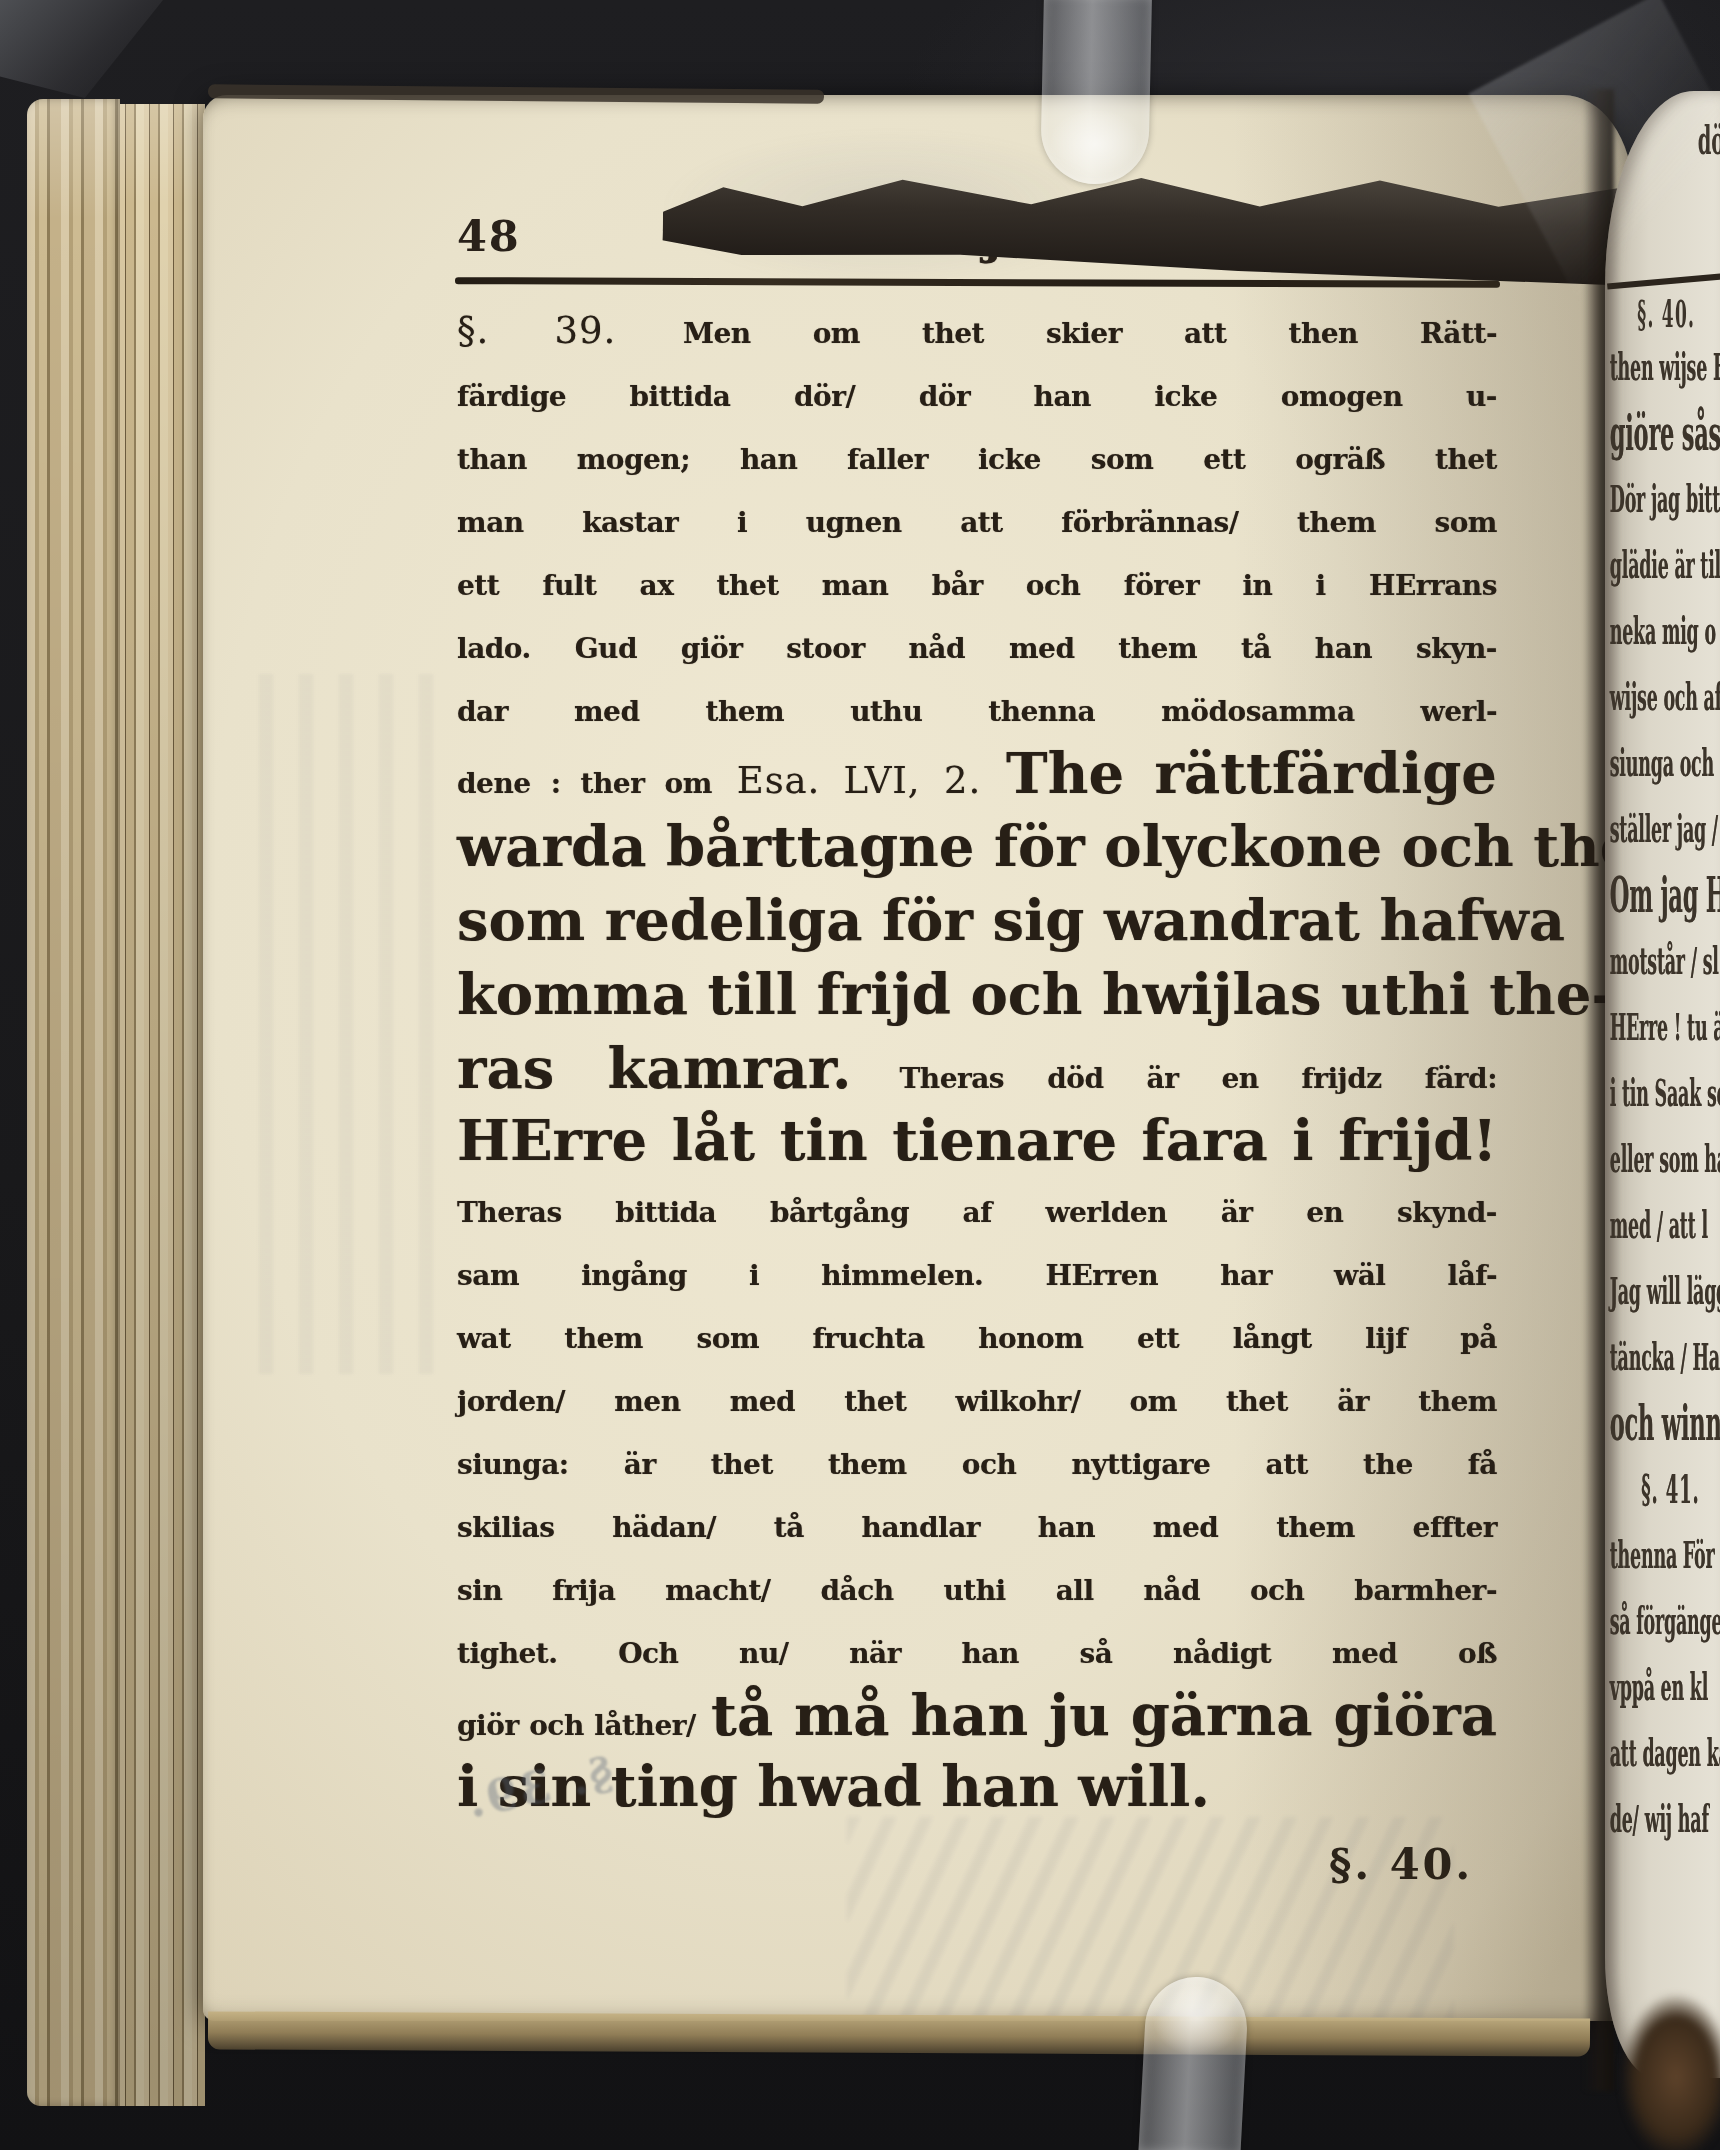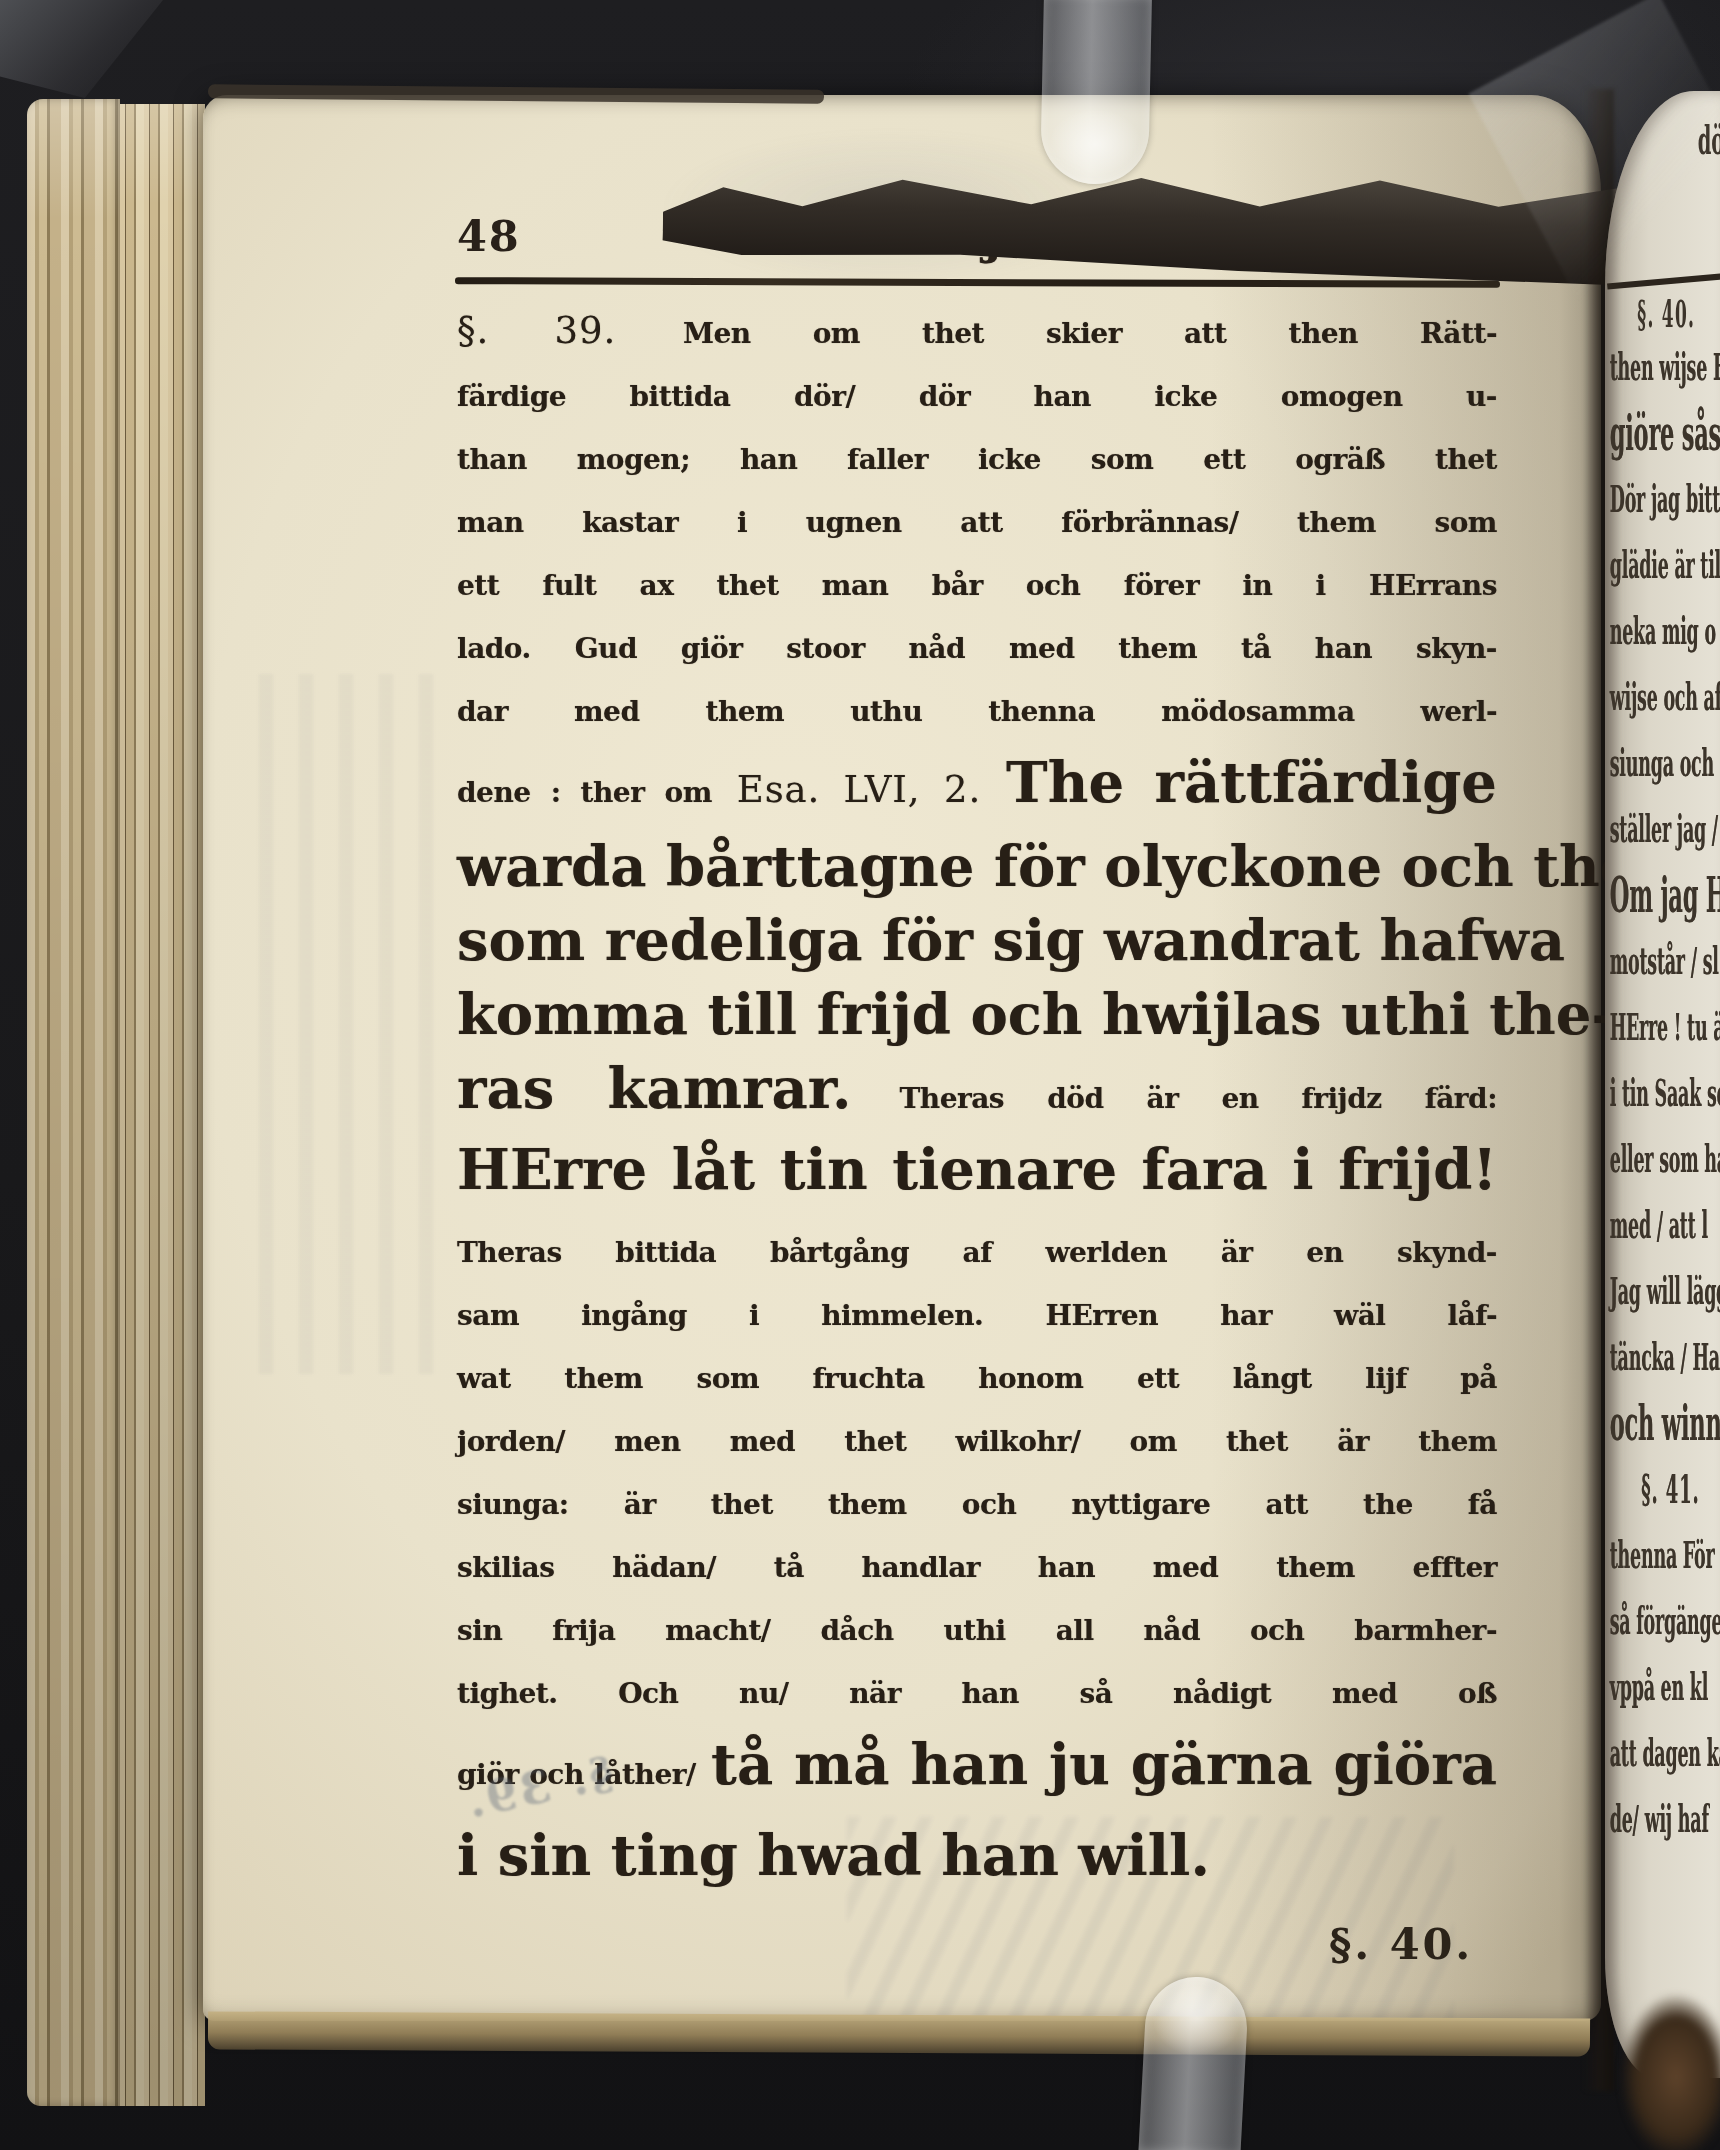--- a/index.html
+++ b/index.html
@@ -33,35 +33,36 @@
   }
 
   
   .page{
     position:absolute;left:203px;top:95px;width:1398px;height:1926px;
     background:
       linear-gradient(90deg, rgba(0,0,0,0) 72%, rgba(63,52,38,.22) 97%, rgba(45,38,28,.38) 100%),
       radial-gradient(1073px 1494px at 42% 42%, #efe8d2 0%, #e9e2cb 55%, #ddd3b8 92%, #d3c8ab 100%);
     border-radius:24px 70px 17px 12px / 24px 98px 17px 12px;
     box-shadow: 0 0 28px rgba(0,0,0,.55), inset 0 12px 18.7px -12px rgba(40,32,22,.55), inset 0 -14px 21.5px -14px rgba(60,48,30,.5);
+    padding-left: 32px;
   }
   .smudge{position:absolute;pointer-events:none;}
   .sm1{left:457px;top:33px;width:457px;height:159px;background:radial-gradient(closest-side,rgba(95,105,125,.12),rgba(95,105,125,0));filter:blur(2.8px);}
   .sm2{left:644px;top:1722px;width:607px;height:215px;background:repeating-linear-gradient(115deg,rgba(85,92,110,.10) 0 12px,rgba(85,92,110,0) 12px 33px);filter:blur(2.3px);opacity:.7;}
   .sm3{left:56px;top:579px;width:196px;height:700px;background:repeating-linear-gradient(90deg,rgba(100,106,120,.06) 0 14px,rgba(100,106,120,0) 14px 40px);filter:blur(1.4px);}
 
   .pg-header{position:absolute;left:254px;top:91px;width:1038px;height:79px;color:#29211a;}
   .pg-num{position:absolute;left:0;bottom:3.7px;font-size:43px;font-weight:700;letter-spacing:1.9px;}
   .pg-title{position:absolute;left:0;right:0;bottom:0;text-align:center;font-size:49px;font-weight:700;letter-spacing:0.9px;text-shadow:0 0 0.9px rgba(40,30,18,.55);}
   .pg-rule{position:absolute;left:252px;top:184px;width:1045px;height:6.5px;background:linear-gradient(90deg,#241d15 0%,#352c20 30%,#241d15 65%,#2e261b 100%);transform:rotate(.2deg);border-radius:3.3px;}
 
   .textblock{position:absolute;left:254px;top:202px;width:1040px;color:#271f16;}
   .ln{height:63px;line-height:63px;font-size:42px;font-weight:700;text-align:justify;-moz-text-align-last:justify;text-align-last:justify;letter-spacing:-0.5px;white-space:nowrap;text-shadow:0 0 0.9px rgba(40,30,18,.5);}
   .ln-big{height:74px;line-height:74px;}
-  .ln-mix{height:71px;line-height:48px;margin-top:20px;}
+  .ln-mix{height:71px;line-height:71px;}
   .ln-left{text-align-last:left;-moz-text-align-last:left;}
   .seg-n{font-size:28px;}
   .seg-l{font-size:56px;letter-spacing:0px;}
   .seg-r{font-size:37px;font-weight:500;letter-spacing:0.9px;}
   .catchword{margin-top:12px;height:61px;line-height:61px;text-align:right;padding-right:24px;font-size:43px;font-weight:600;letter-spacing:2.8px;color:#2b2319;}
 
   .offset-mark{
     position:absolute;left:261px;top:1666px;font-size:45px;font-weight:700;color:#5b6678;
     opacity:.38;filter:blur(1.2px);transform:scaleX(-1) rotate(12deg);letter-spacing:2.8px;
   }

